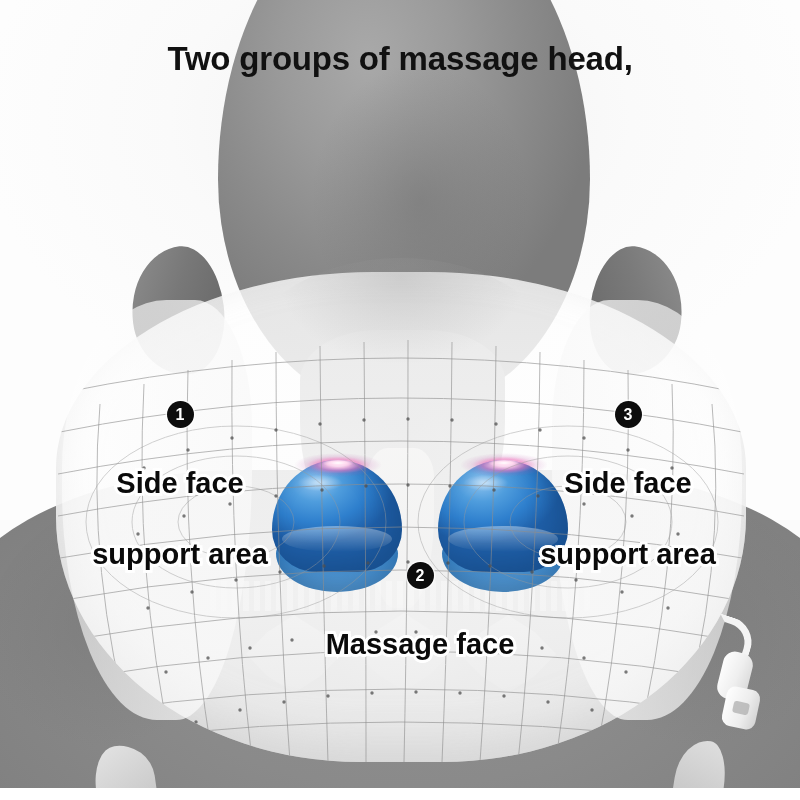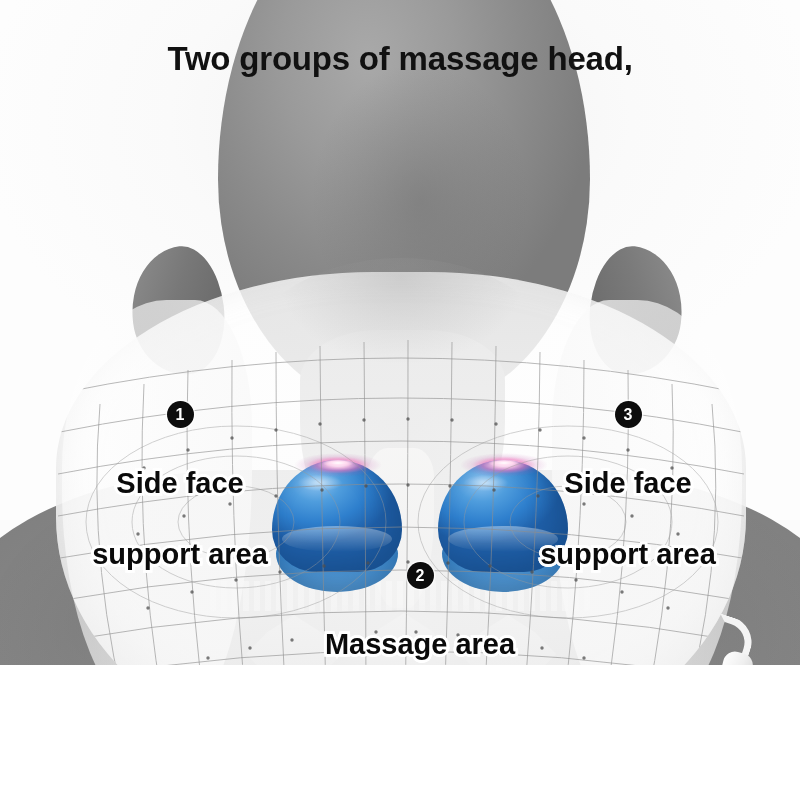--- a/index.html
+++ b/index.html
@@ -4,21 +4,21 @@
 <title>Neck Massager Product Infographic</title>
 <style>
   html, body {
     margin: 0;
     padding: 0;
     background: #ffffff;
   }
   #stage {
     position: relative;
     width: 800px;
-    height: 665px;
+    height: 788px;
     overflow: hidden;
     background: #fbfbfb;
     font-family: "Liberation Sans", sans-serif;
     -webkit-font-smoothing: antialiased;
   }
 
   
   .scene { position: absolute; inset: 0; }
 
   .bg-top {
@@ -479,21 +479,21 @@
     <div class="badge">1</div>
     <div class="calloutlabel">
       <span class="ln">Side face</span>
       <span class="ln">support area</span>
     </div>
   </div>
 
   <div class="callout" id="callout-mid">
     <div class="badge">2</div>
     <div class="calloutlabel">
-      <span class="ln">Massage area</span>
+      <span class="ln">Massage face</span>
     </div>
   </div>
 
   <div class="callout" id="callout-right">
     <div class="badge">3</div>
     <div class="calloutlabel">
       <span class="ln">Side face</span>
       <span class="ln">support area</span>
     </div>
   </div>

